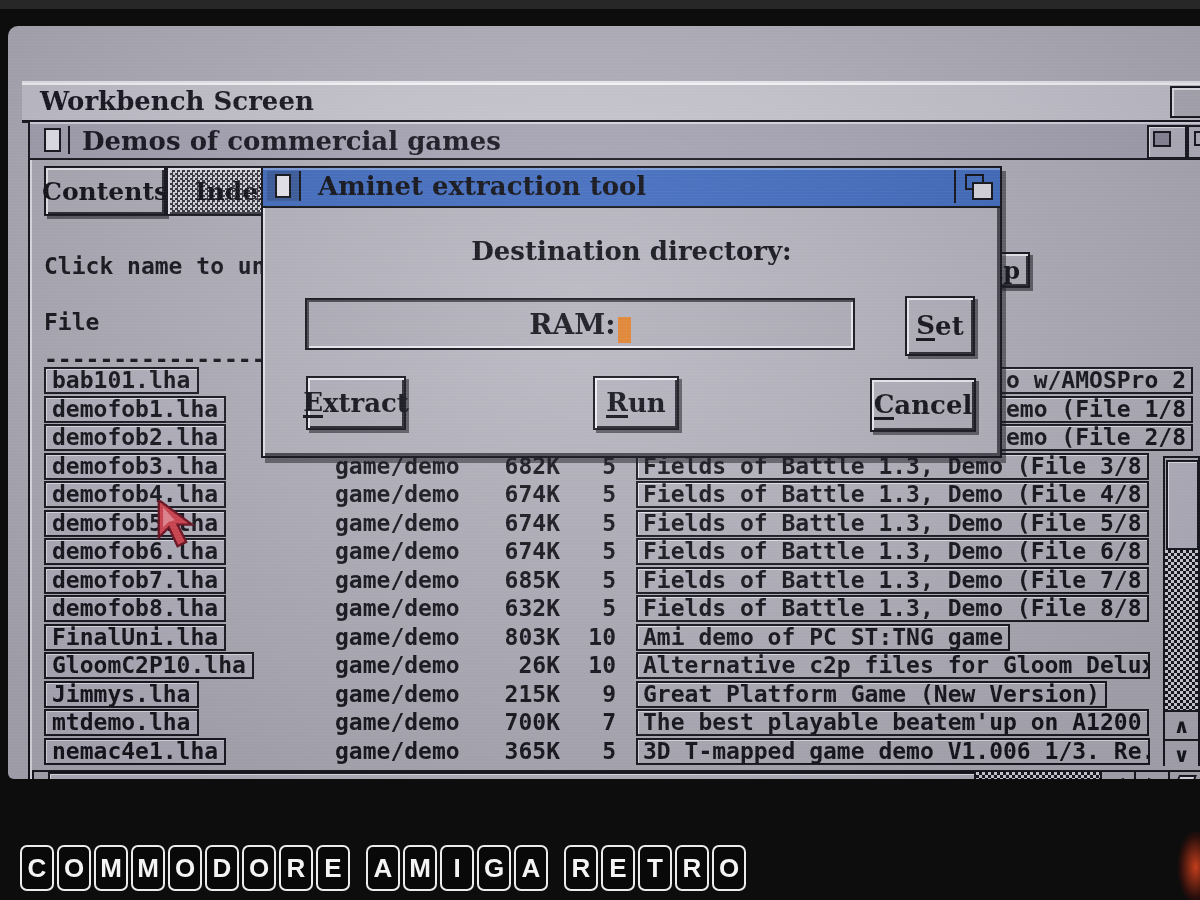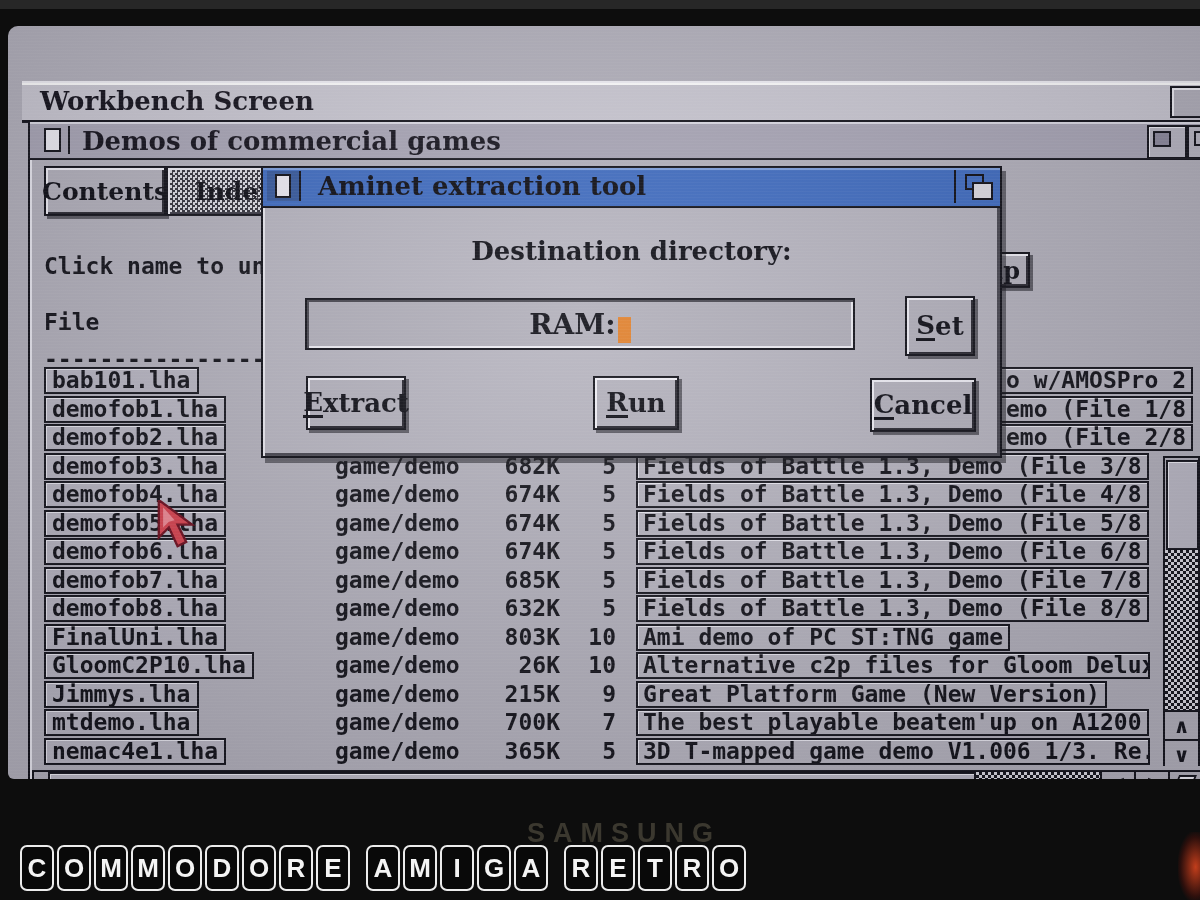--- a/index.html
+++ b/index.html
@@ -330,21 +330,20 @@
     </div>
 
     <div class="pointer">
       <svg width="48" height="52" viewBox="0 0 16 18">
         <polygon points="1,0 1,13 4.5,9.5 7.5,16 10.5,14.5 7.5,8.5 12.5,8.5" fill="#d8434f" stroke="#6e0e1e" stroke-width="0.8"></polygon>
         <polygon points="2.5,2.5 2.5,9.5 4.5,7.5 6.5,7" fill="#ef8a94"></polygon>
       </svg>
     </div>
   </div>
 
-  <div class="brand">SAMSUNG</div>
   <div class="led-glow"></div>
   <div class="caption">
       <div class="cap-box">C</div>
       <div class="cap-box">O</div>
       <div class="cap-box">M</div>
       <div class="cap-box">M</div>
       <div class="cap-box">O</div>
       <div class="cap-box">D</div>
       <div class="cap-box">O</div>
       <div class="cap-box">R</div>

